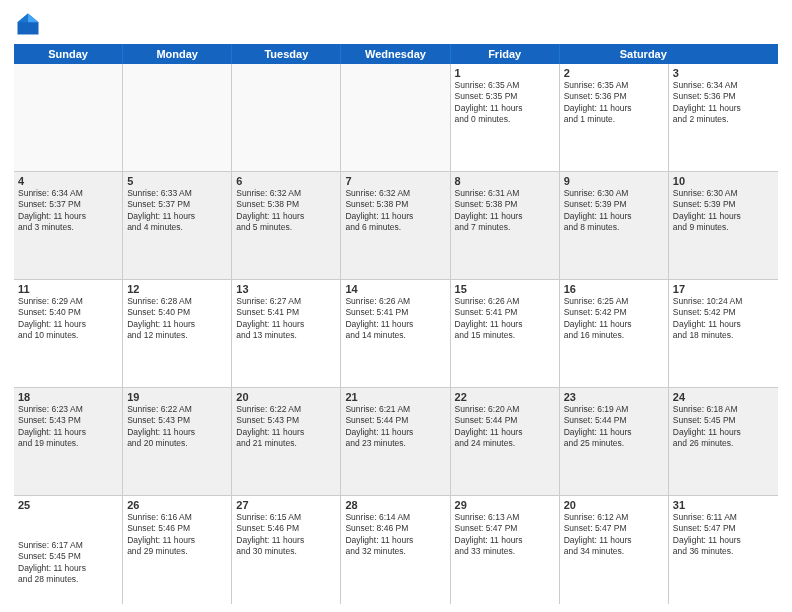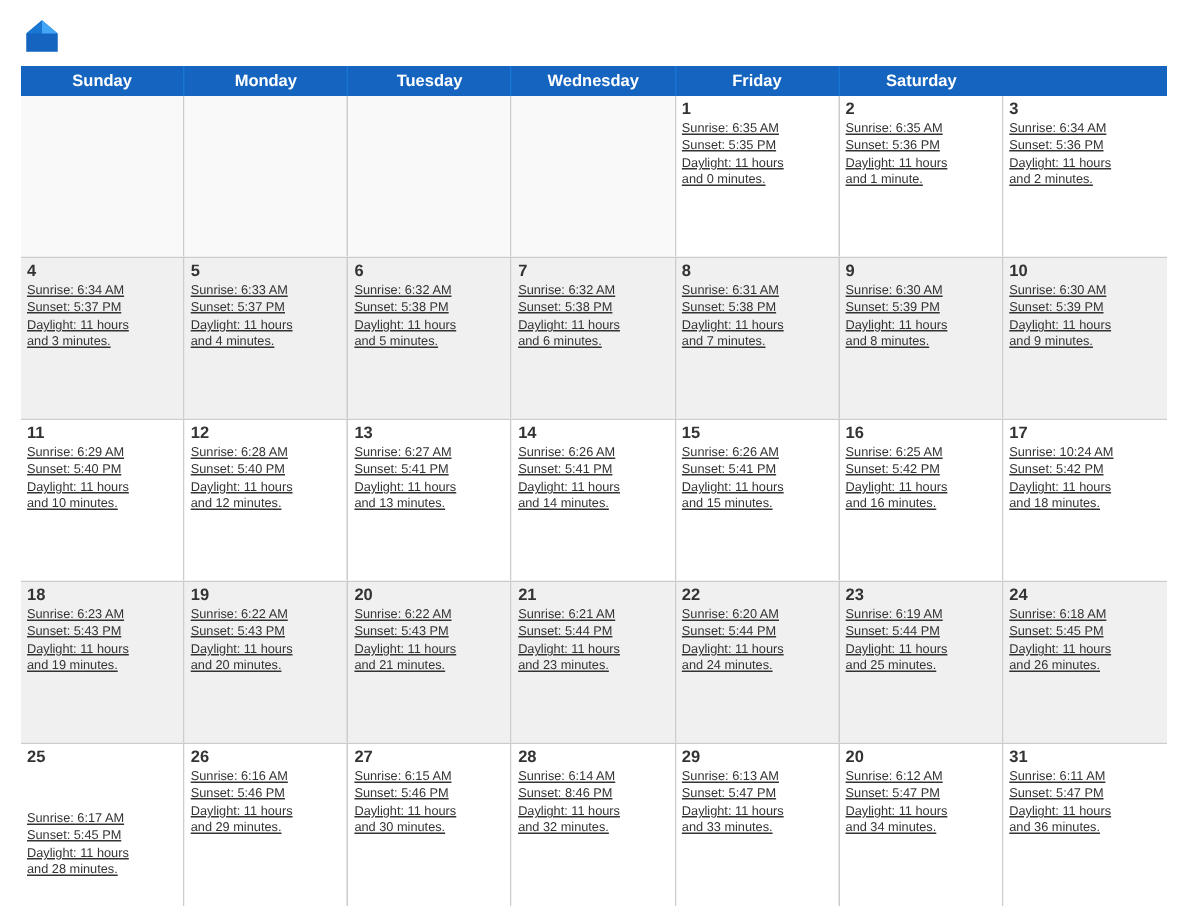--- a/index.html
+++ b/index.html
@@ -63,21 +63,21 @@
       background: #1565c0;
     }
     .cal-header-cell {
       color: #fff;
       font-size: 11px;
       font-weight: bold;
       text-align: center;
       padding: 4px 2px;
       border-right: 1px solid #1976d2;
     }
-    .cal-header-cell:last-child { border-right: none; }
+    .cal-header-cell:last-child { border-right: none; text-align: right; }
     .cal-body {
       display: grid;
       grid-template-rows: repeat(5, 1fr);
       flex: 1;
     }
     .cal-row {
       display: grid;
       grid-template-columns: repeat(7, 1fr);
       border-bottom: 1px solid #ccc;
     }
@@ -96,21 +96,20 @@
     .day-num {
       font-size: 11px;
       font-weight: bold;
       color: #333;
       margin-bottom: 1px;
     }
     .cell-text {
       font-size: 8.5px;
       color: #333;
       line-height: 1.35;
-      text-decoration: underline;
     }
   </style>
 </head>
 <body>
 
 <div class="page">
   <div class="header">
     <div class="logo">
       <svg class="logo-icon" viewBox="0 0 32 32">
         <polygon points="16,4 28,14 28,28 4,28 4,14" fill="#1565c0"></polygon>

